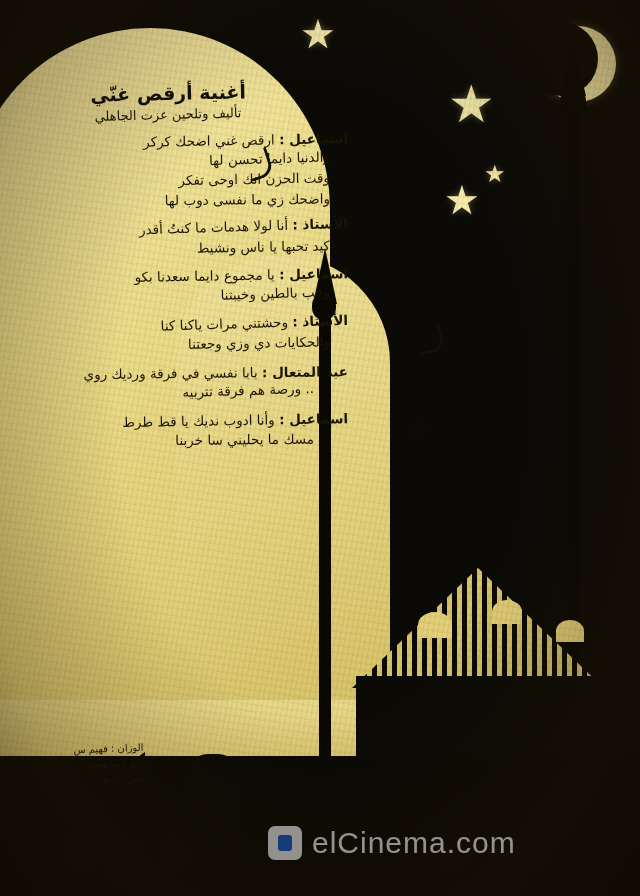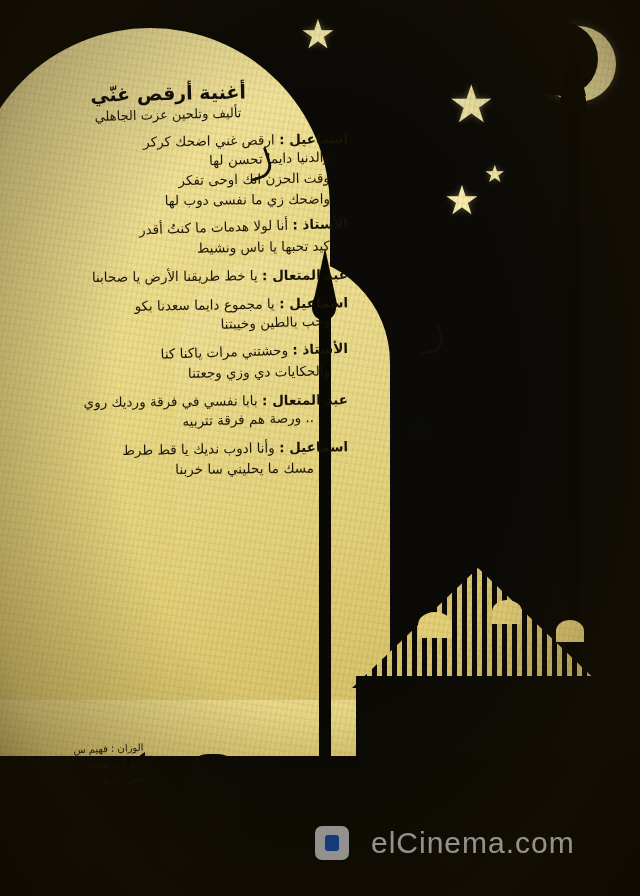--- a/index.html
+++ b/index.html
@@ -226,24 +226,23 @@
     transform: rotate(-2deg);
   }
 
   
   #watermark {
     position: absolute;
     left: 268px;
     top: 826px;
     display: flex;
     align-items: flex-start;
-    gap: 22px;
+    gap: 10px;
     opacity: 0.55;
     user-select: none;
-    margin-left: 47px;
   }
   #wm-mark {
     width: 34px; height: 34px;
     border-radius: 7px;
     background: #ffffff;
     position: relative;
   }
   #wm-mark::after {
     content: "";
     position: absolute;
@@ -324,23 +323,20 @@
       <div class="vline indent1 rot-b">والدنيا دايما تحسن لها</div>
       <div class="vline indent1 rot-a">وقت الحزن انك اوحى تفكر</div>
       <div class="vline indent1 rot-c">واضحك زي ما نفسى دوب لها</div>
     </div>
 
     <div class="verse">
       <div class="vline rot-b"><span class="spk">الأستاذ :</span> <span>أنا لولا هدمات ما كنتُ أقدر</span></div>
       <div class="vline indent1 rot-a">كيد تحبها يا ناس  ونشيط</div>
     </div>
 
-    <div class="verse">
-      <div class="vline rot-c"><span class="spk">عبد المتعال :</span> <span>يا خط طريقنا الأرض يا صحابنا</span></div>
-    </div>
 
     <div class="verse">
       <div class="vline rot-a"><span class="spk">اسماعيل :</span> <span>يا مجموع دايما سعدنا بكو</span></div>
       <div class="vline indent1 rot-b">وحب بالطين وخيبتنا</div>
     </div>
 
     <div class="verse">
       <div class="vline rot-b"><span class="spk">الأستاذ :</span> <span>وحشتني مرات ياكنا كنا</span></div>
       <div class="vline indent1 rot-a">والحكايات دي وزي وجعتنا</div>
     </div>

